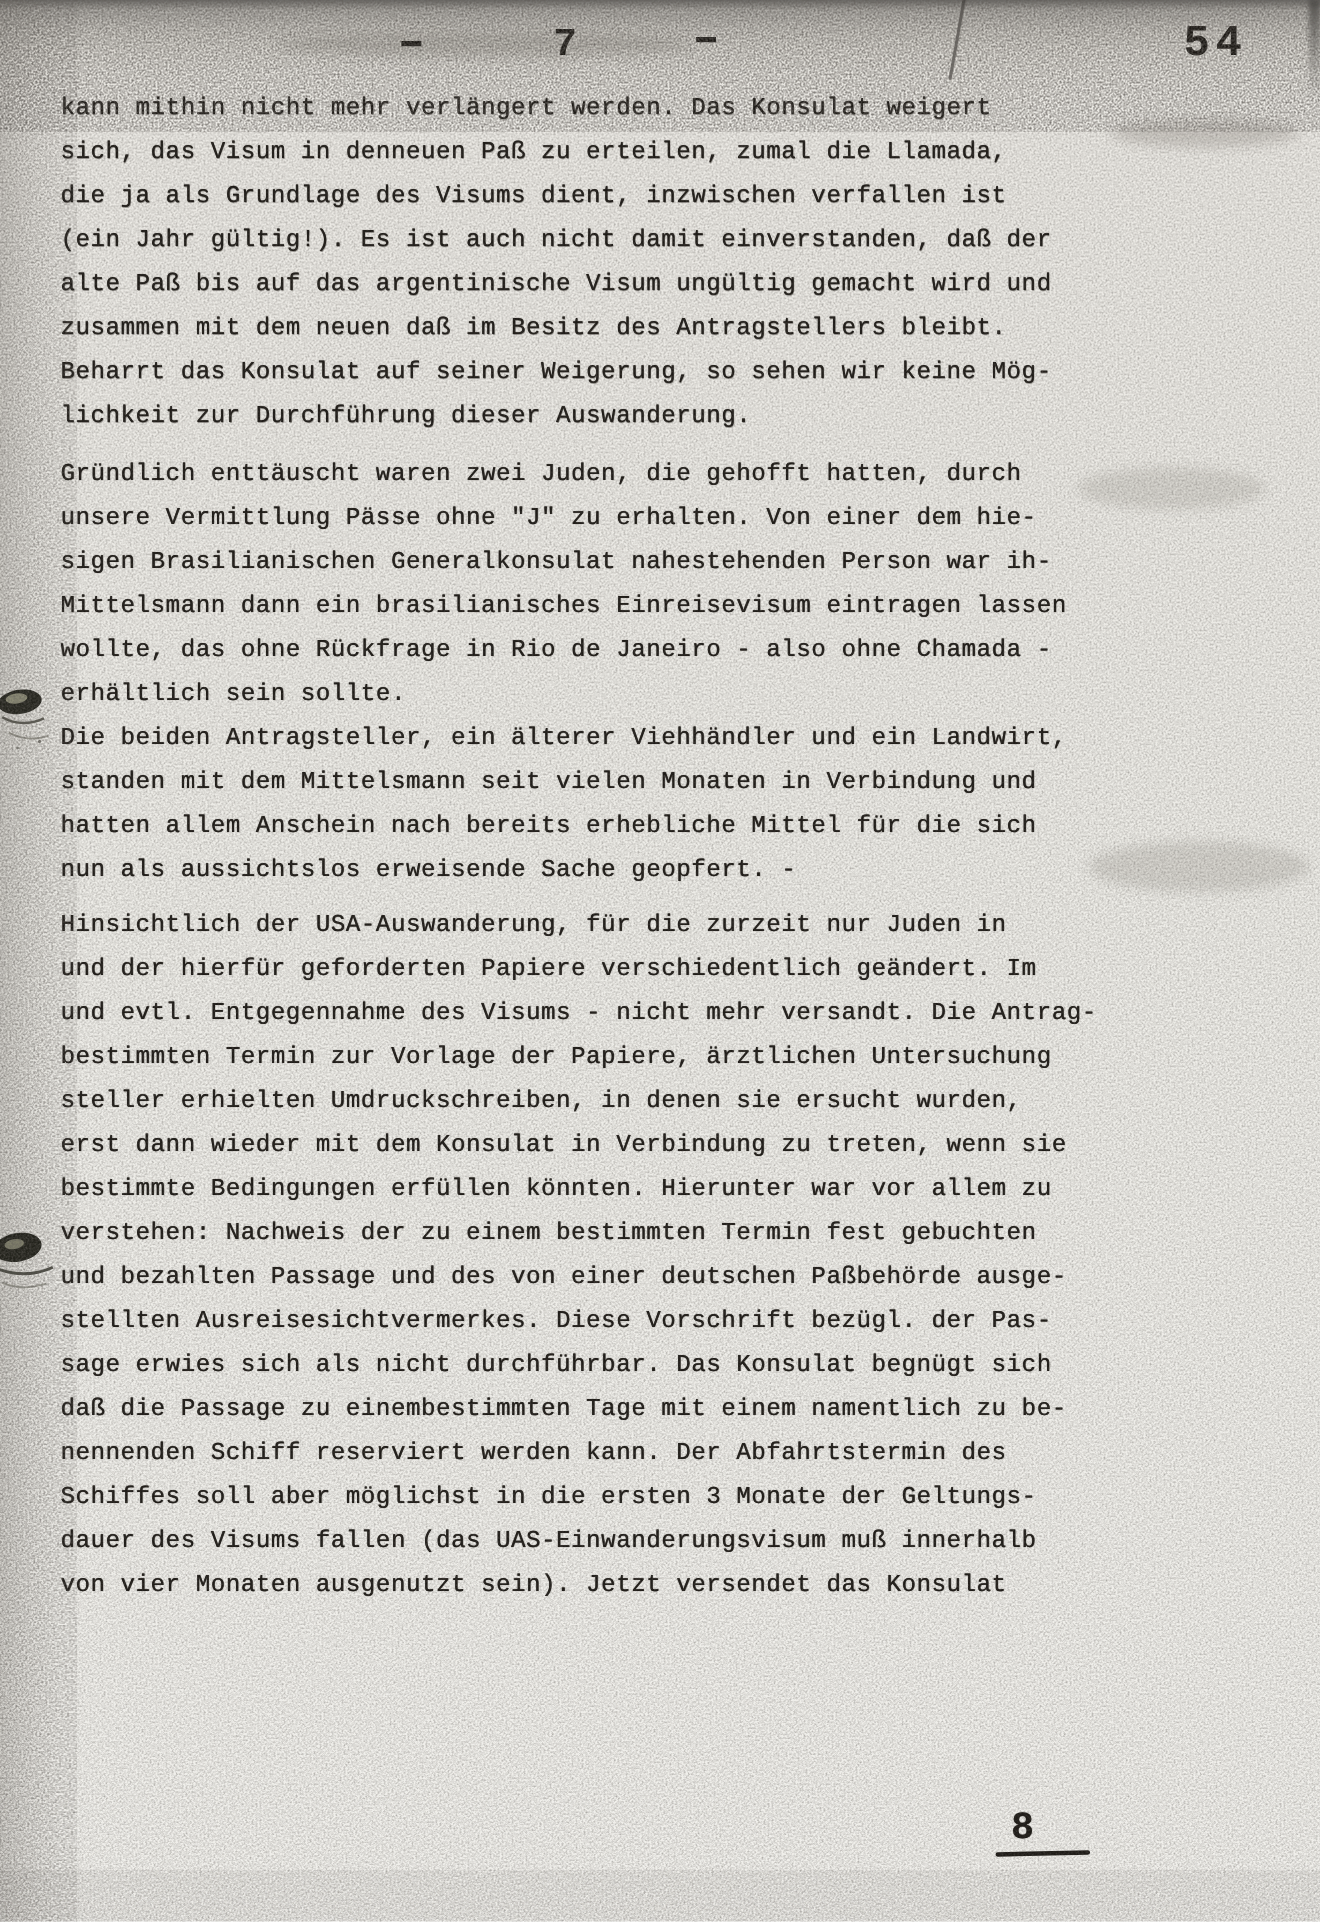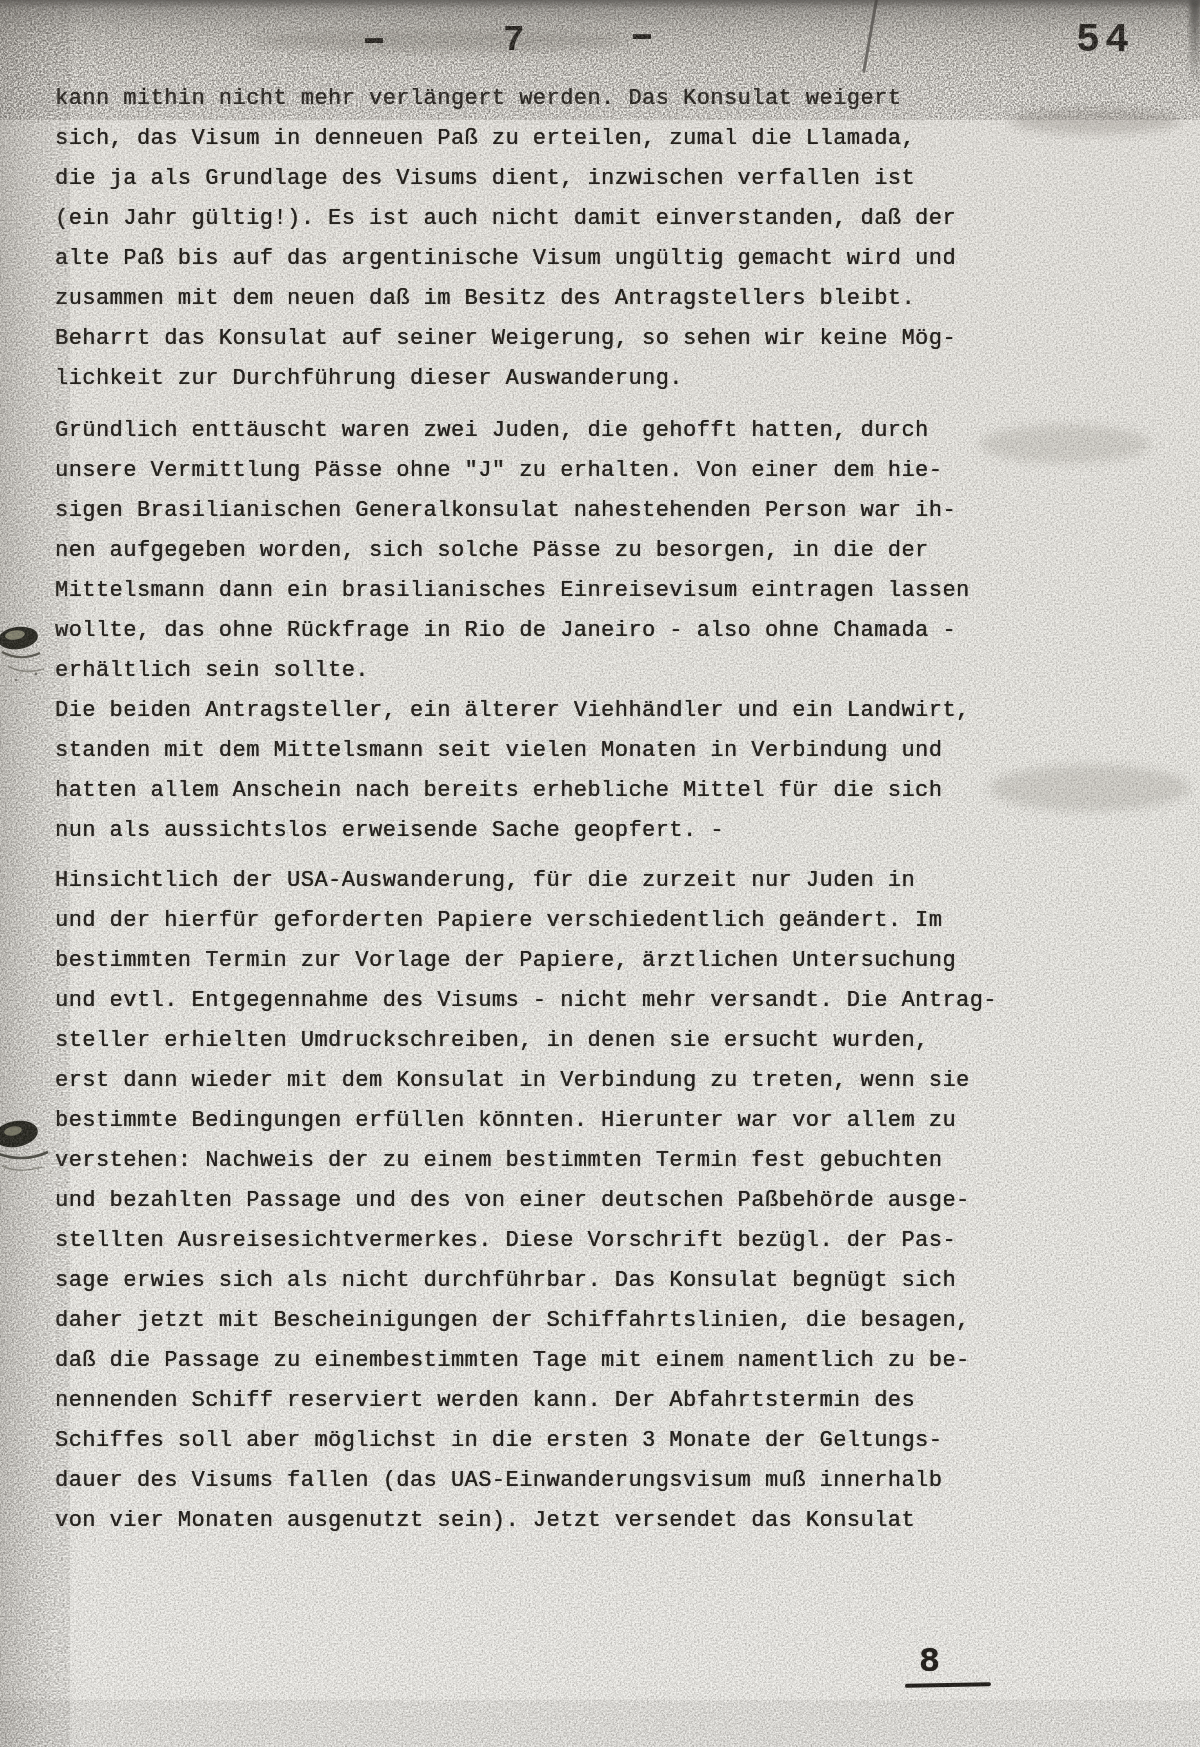--- a/index.html
+++ b/index.html
@@ -95,40 +95,38 @@
       <div class="line">sich, das Visum in denneuen Paß zu erteilen, zumal die Llamada,</div>
       <div class="line">die ja als Grundlage des Visums dient, inzwischen verfallen ist</div>
       <div class="line">(ein Jahr gültig!). Es ist auch nicht damit einverstanden, daß der</div>
       <div class="line">alte Paß bis auf das argentinische Visum ungültig gemacht wird und</div>
       <div class="line">zusammen mit dem neuen daß im Besitz des Antragstellers bleibt.</div>
       <div class="line">Beharrt das Konsulat auf seiner Weigerung, so sehen wir keine Mög-</div>
       <div class="line">lichkeit zur Durchführung dieser Auswanderung.</div>
       <div class="line" style="margin-top: 12px;">Gründlich enttäuscht waren zwei Juden, die gehofft hatten, durch</div>
       <div class="line">unsere Vermittlung Pässe ohne "J" zu erhalten. Von einer dem hie-</div>
       <div class="line">sigen Brasilianischen Generalkonsulat nahestehenden Person war ih-</div>
-      <div class="line">nen aufgegeben worden, sich solche Pässe zu besorgen, in die der</div>
       <div class="line">Mittelsmann dann ein brasilianisches Einreisevisum eintragen lassen</div>
       <div class="line">wollte, das ohne Rückfrage in Rio de Janeiro - also ohne Chamada -</div>
       <div class="line">erhältlich sein sollte.</div>
       <div class="line">Die beiden Antragsteller, ein älterer Viehhändler und ein Landwirt,</div>
       <div class="line">standen mit dem Mittelsmann seit vielen Monaten in Verbindung und</div>
       <div class="line">hatten allem Anschein nach bereits erhebliche Mittel für die sich</div>
       <div class="line">nun als aussichtslos erweisende Sache geopfert. -</div>
       <div class="line" style="margin-top: 10px;">Hinsichtlich der USA-Auswanderung, für die zurzeit nur Juden in</div>
       <div class="line">und der hierfür geforderten Papiere verschiedentlich geändert. Im</div>
+      <div class="line">und evtl. Entgegennahme des Visums - nicht mehr versandt. Die Antrag-</div>
       <div class="line">bestimmten Termin zur Vorlage der Papiere, ärztlichen Untersuchung</div>
-      <div class="line">und evtl. Entgegennahme des Visums - nicht mehr versandt. Die Antrag-</div>
       <div class="line">steller erhielten Umdruckschreiben, in denen sie ersucht wurden,</div>
       <div class="line">erst dann wieder mit dem Konsulat in Verbindung zu treten, wenn sie</div>
       <div class="line">bestimmte Bedingungen erfüllen könnten. Hierunter war vor allem zu</div>
       <div class="line">verstehen: Nachweis der zu einem bestimmten Termin fest gebuchten</div>
       <div class="line">und bezahlten Passage und des von einer deutschen Paßbehörde ausge-</div>
       <div class="line">stellten Ausreisesichtvermerkes. Diese Vorschrift bezügl. der Pas-</div>
       <div class="line">sage erwies sich als nicht durchführbar. Das Konsulat begnügt sich</div>
-      <div class="line">daher jetzt mit Bescheinigungen der Schiffahrtslinien, die besagen,</div>
       <div class="line">daß die Passage zu einembestimmten Tage mit einem namentlich zu be-</div>
       <div class="line">nennenden Schiff reserviert werden kann. Der Abfahrtstermin des</div>
       <div class="line">Schiffes soll aber möglichst in die ersten 3 Monate der Geltungs-</div>
       <div class="line">dauer des Visums fallen (das UAS-Einwanderungsvisum muß innerhalb</div>
       <div class="line">von vier Monaten ausgenutzt sein). Jetzt versendet das Konsulat</div>
     </div>
 
   <div class="footer-ref">
     <span class="num">8</span>
     <div class="uline"></div>

